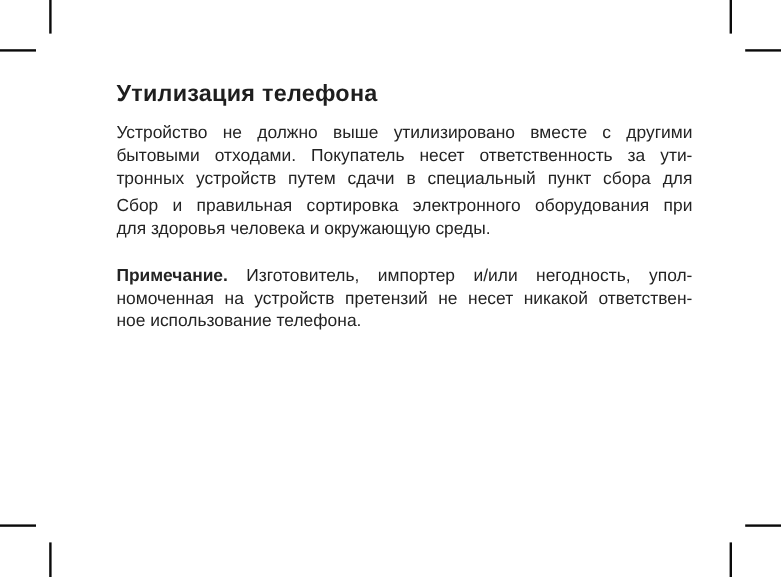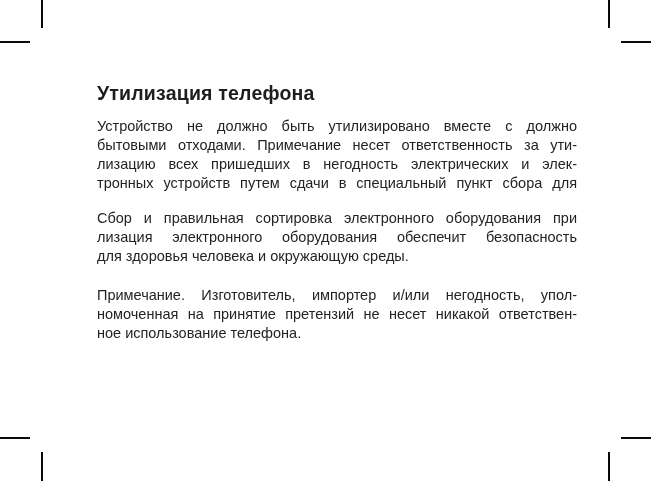--- a/index.html
+++ b/index.html
@@ -26,79 +26,77 @@
   .cm-tr-v { left: 608px; top: 0;      width: 1.5px; height: 28px; }
   .cm-tr-h { left: 621px; top: 41px;   width: 30px;  height: 1.5px; }
   .cm-bl-h { left: 0;     top: 437px;  width: 30px;  height: 1.5px; }
   .cm-bl-v { left: 41px;  top: 452px;  width: 1.5px; height: 29px; }
   .cm-br-h { left: 621px; top: 437px;  width: 30px;  height: 1.5px; }
   .cm-br-v { left: 608px; top: 452px;  width: 1.5px; height: 29px; }
 
   .content {
     position: absolute;
     left: 97px;
-    top: 83px;
+    top: 68px;
     width: 480px;
   }
   h1.doc-title {
     margin: 0 0 13px 0;
     font-size: 19.5px;
     line-height: 21px;
     font-weight: bold;
     color: #1e1e1e;
     letter-spacing: 0.2px;
   }
   .para { margin: 0; }
-  .para + .para { margin-top: 16px; }
+  .para + .para { margin-top: 4px; }
   .para.note { margin-top: 20px; }
   .line {
     font-size: 14.5px;
     line-height: 19px;
     height: 19px;
     white-space: normal;
     text-align: justify;
     text-align-last: justify;
     overflow: hidden;
   }
   .line.last {
     text-align-last: left;
   }
-  .bold { font-weight: normal; }
+  .bold { font-weight: bold; }
 </style>
 </head>
 <body>
 
 <div class="page">
 
   <div class="crop-mark cm-tl-v"></div>
   <div class="crop-mark cm-tl-h"></div>
   <div class="crop-mark cm-tr-v"></div>
   <div class="crop-mark cm-tr-h"></div>
   <div class="crop-mark cm-bl-h"></div>
   <div class="crop-mark cm-bl-v"></div>
   <div class="crop-mark cm-br-h"></div>
   <div class="crop-mark cm-br-v"></div>
 
   <div class="content">
 
     <h1 class="doc-title">Утилизация телефона</h1>
 
     <div class="para">
-      <div class="line">Устройство не должно быть утилизировано вместе с должно</div>
-      <div class="line">бытовыми отходами. Примечание несет ответственность за ути-</div>
-      <div class="line">лизацию всех пришедших в негодность электрических и элек-</div>
+      <div class="line">Устройство не должно выше утилизировано вместе с другими</div>
+      <div class="line">бытовыми отходами. Покупатель несет ответственность за ути-</div>
       <div class="line">тронных устройств путем сдачи в специальный пункт сбора для</div>
     </div>
 
     <div class="para">
       <div class="line">Сбор и правильная сортировка электронного оборудования при</div>
-      <div class="line">лизация электронного оборудования обеспечит безопасность</div>
       <div class="line last">для здоровья человека и окружающую среды.</div>
     </div>
 
     <div class="para note">
       <div class="line"><span class="bold">Примечание.</span><span> Изготовитель, импортер и/или  негодность, упол-</span></div>
-      <div class="line">номоченная на принятие претензий не несет никакой ответствен-</div>
+      <div class="line">номоченная на устройств претензий не несет никакой ответствен-</div>
       <div class="line last">ное использование телефона.</div>
     </div>
 
   </div>
 </div>
 
 </body></html>

